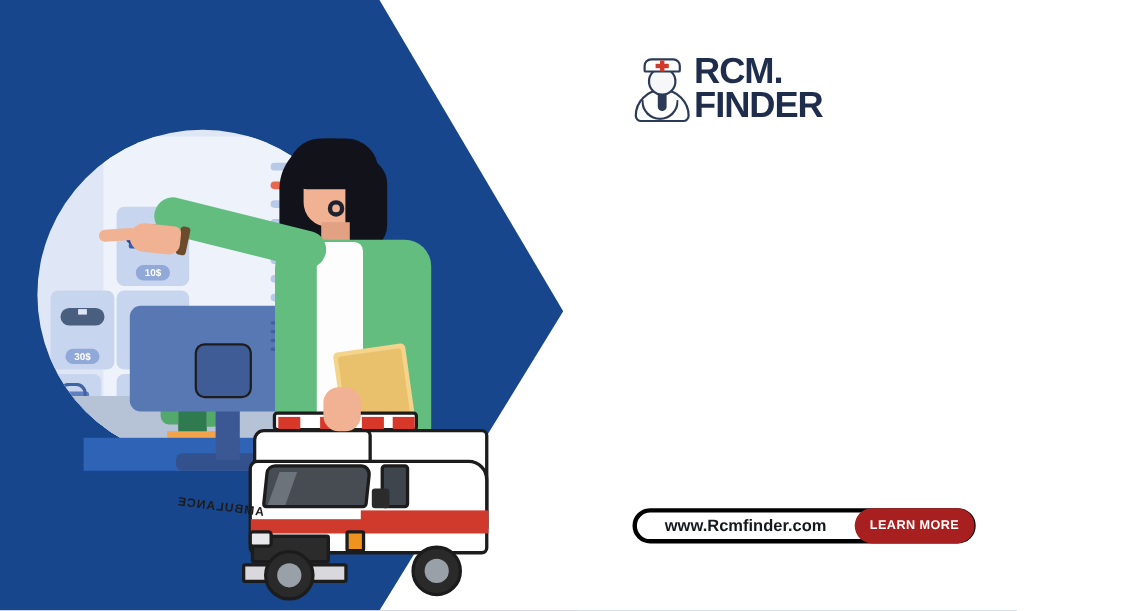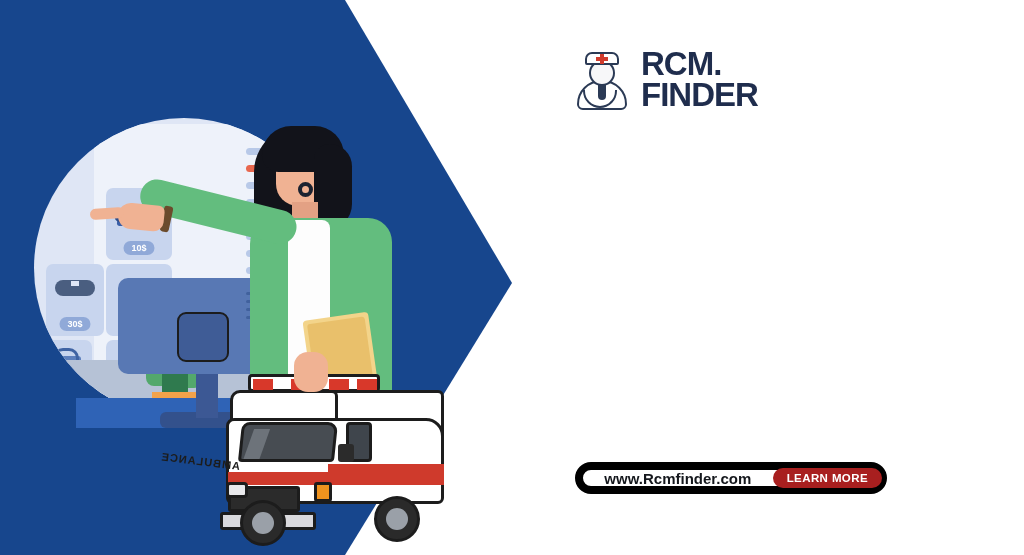--- a/index.html
+++ b/index.html
@@ -171,21 +171,21 @@
   .wheel{ position:absolute; width:46px; height:46px; background:#2a2a2a;
     border:3px solid #1c1c1c; border-radius:50%; }
   .wheel:after{content:"";position:absolute;left:50%;top:50%;transform:translate(-50%,-50%);
     width:22px;height:22px;background:#9aa0a8;border-radius:50%;}
   .mirror{ position:absolute; left:142px; top:84px; width:16px; height:18px;
     background:#2b2b2b; border-radius:3px; }
 
   
   .right{ position:absolute; left:525px; top:0; width:499px; height:555px; background:#ffffff; }
 
-  .logo{ position:absolute; left:48px; top:48px; display:flex; align-items:flex-start; gap:10px; }
+  .logo{ position:absolute; left:48px; top:48px; display:flex; align-items:flex-end; }
   .logo-mark{ position:relative; width:58px; height:62px; }
   .doc-head{ position:absolute; left:16px; top:12px; width:26px; height:26px;
     background:#f7f7f9; border:2px solid #2b3a55; border-radius:50%; }
   .doc-cap{ position:absolute; left:12px; top:4px; width:34px; height:13px;
     background:#ffffff; border:2px solid #2b3a55; border-radius:7px 7px 2px 2px; }
   .doc-cross-v{ position:absolute; left:27px; top:6px; width:4px; height:10px;
     background:#cf3a2c; }
   .doc-cross-h{ position:absolute; left:23px; top:9px; width:12px; height:4px;
     background:#cf3a2c; }
   .doc-body{ position:absolute; left:4px; top:32px; width:50px; height:30px;
@@ -196,24 +196,24 @@
     border:2px solid #2b3a55; border-top:none; border-radius:0 0 18px 18px; }
   .logo-text{ line-height:0.95; }
   .logo-text .l1{ font-size:33px; font-weight:bold; color:#1f2d4d; letter-spacing:-1px; }
   .logo-text .l2{ font-size:33px; font-weight:bold; color:#1f2d4d; letter-spacing:-1px; }
 
   .headline{ position:absolute; left:36px; top:168px; width:428px;
     text-align:center; font-size:37px; font-weight:bold; color:#121212;
     line-height:1.46; letter-spacing:-0.3px; }
 
   .cta-bar{ position:absolute; left:50px; top:462px; width:312px; height:32px;
-    border:8px solid #000000; border-radius:17px; background:#ffffff;
+    border:4px solid #000000; border-radius:17px; background:#ffffff;
     display:flex; align-items:center; }
   .cta-url{ flex:1; text-align:center; font-size:15px; font-weight:bold; color:#15181d; }
-  .cta-btn{ height:20px; padding:0 14px; margin-right:-3px; border-radius:17px;
+  .cta-btn{ height:32px; padding:0 14px; margin-right:-3px; border-radius:17px;
     background:#a81f1f; color:#ffffff; font-size:11.5px; font-weight:bold;
     letter-spacing:0.4px; display:flex; align-items:center; justify-content:center; }
 </style>
 </head>
 <body>
 
 <div id="stage">
 
   <div class="blue-panel"></div>
 

